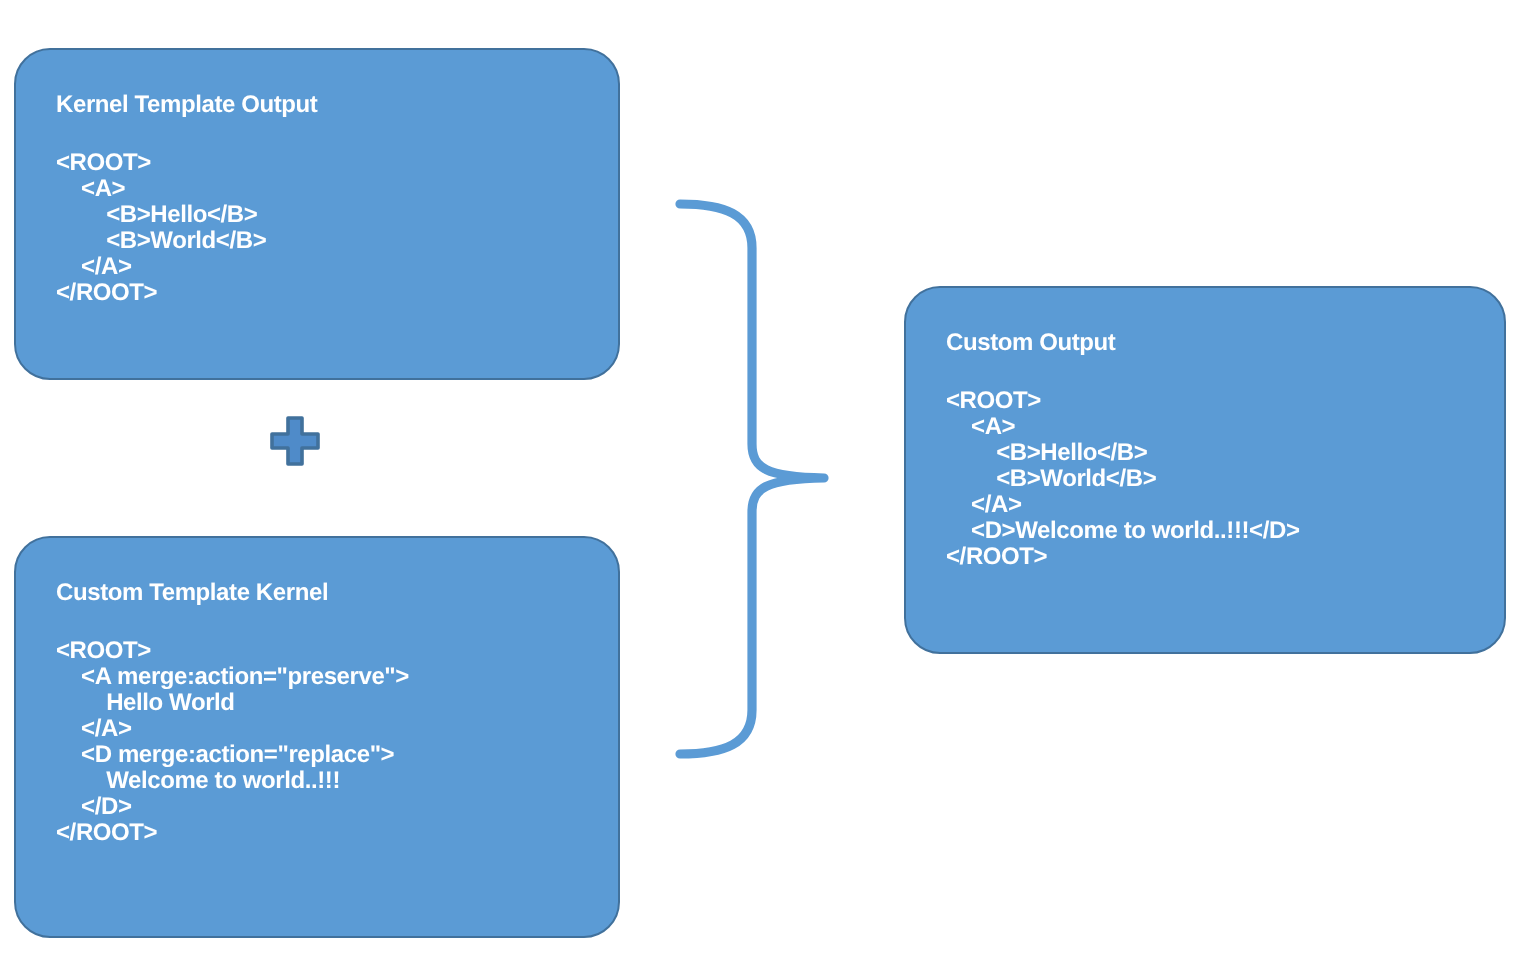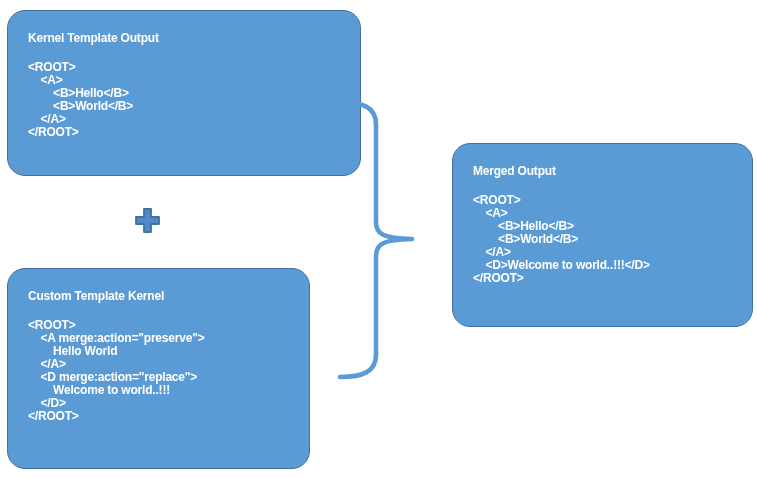--- a/index.html
+++ b/index.html
@@ -18,21 +18,21 @@
     box-sizing: border-box;
     background: #5b9bd5;
     border: 1.6px solid #41719c;
     border-radius: 18px;
     padding: 18px 20px 10px 20px;
     color: #ffffff;
     font-size: 12px;
     font-weight: bold;
     letter-spacing: -0.2px;
   }
-  .box-kernel { left: 7px;   top: 10px;   width: 354px; height: 166px; }
+  .box-kernel { left: 7px;   top: 24px;   width: 303px; height: 166px; }
   .box-custom { left: 7px;   top: 268px; width: 303px; height: 201px; }
   .box-merged { left: 452px; top: 143px; width: 301px; height: 184px; }
   .box-title {
     line-height: 19px;
     margin: 0 0 13px 0;
     white-space: pre;
   }
   .box-code {
     margin: 0;
     font-family: "Liberation Sans", sans-serif;
@@ -74,21 +74,21 @@
     &lt;A merge:action="preserve"&gt;
         Hello World
     &lt;/A&gt;
     &lt;D merge:action="replace"&gt;
         Welcome to world..!!!
     &lt;/D&gt;
 &lt;/ROOT&gt;</pre>
   </div>
 
   <div class="box box-merged">
-    <div class="box-title">Merged Output</div>
+    <div class="box-title">Custom Output</div>
     <pre class="box-code">&lt;ROOT&gt;
     &lt;A&gt;
         &lt;B&gt;Hello&lt;/B&gt;
         &lt;B&gt;World&lt;/B&gt;
     &lt;/A&gt;
     &lt;D&gt;Welcome to world..!!!&lt;/D&gt;
 &lt;/ROOT&gt;</pre>
   </div>
 
   <svg class="plus-shape" viewBox="0 0 27 27" xmlns="http://www.w3.org/2000/svg">

